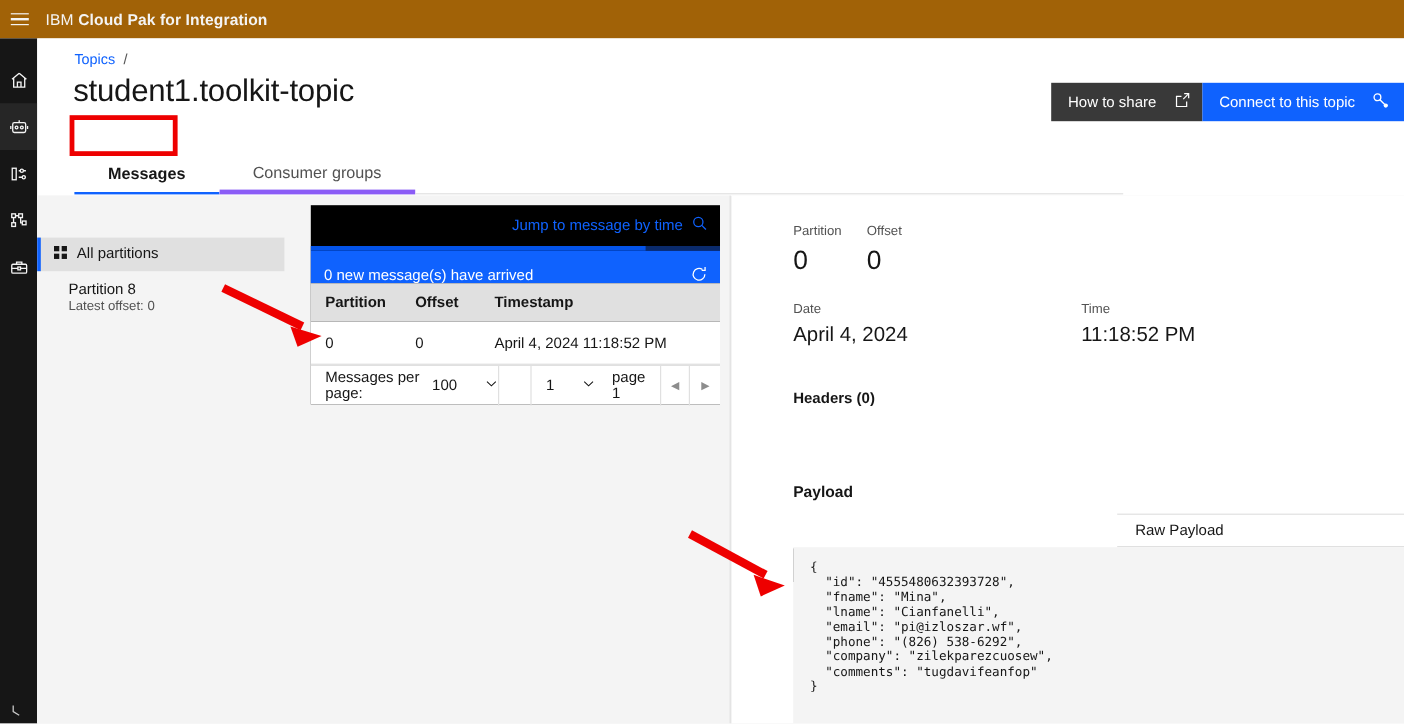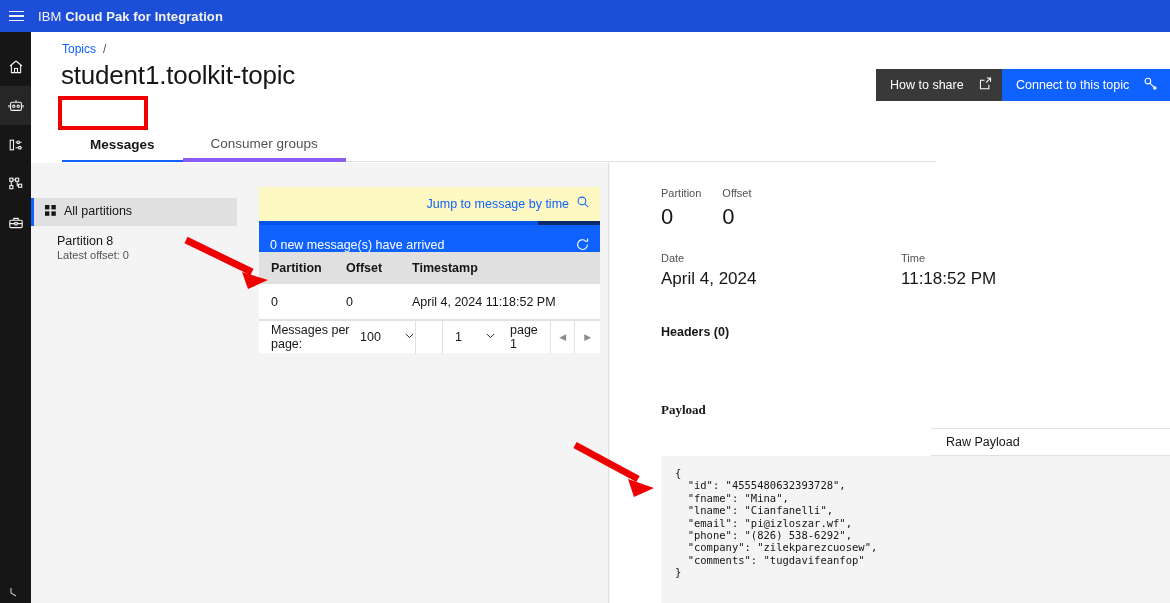--- a/index.html
+++ b/index.html
@@ -6,21 +6,21 @@
   html, body {
     width: 1170px; height: 603px;
     font-family: "Liberation Sans", sans-serif;
     background: #f4f4f4; overflow: hidden;
   }
   #root { position: relative; width: 1170px; height: 603px; }
 
   
   .topbar {
     position: absolute; top: 0; left: 0; width: 1170px; height: 32px;
-    background: #1d4ed8; display: flex; align-items: center;
+    background: #a16207; display: flex; align-items: center;
   }
   .hamburger {
     width: 32px; height: 32px; display: flex; flex-direction: column;
     align-items: center; justify-content: center; gap: 3px; cursor: pointer;
   }
   .hamburger i { display: block; width: 15px; height: 1.5px; background: #f4f4f4; }
   .brand { color: #f4f4f4; font-size: 13px; margin-left: 6px; letter-spacing: .1px; }
   .brand b { font-weight: 700; }
   .brand span.light { font-weight: 400; }
 
@@ -89,21 +89,21 @@
   .part-item.sel { background: #e0e0e0; }
   .part-item.sel::before {
     content: ""; position: absolute; left: 0; top: 0; bottom: 0;
     width: 3px; background: #0f62fe;
   }
   .part-item .icon { margin-right: 7px; vertical-align: -2px; display:inline-block; }
   .part-sub { font-size: 11px; color: #525252; margin-top: 1px; }
 
   
   .msgcard {
-    position: absolute; top: 24px; left: 228px; width: 341px; background: #fef9c3;
+    position: absolute; top: 8px; left: 228px; width: 341px; background: #000000;
   }
   .jump-row {
     height: 34px; display: flex; align-items: center; justify-content: flex-end;
     padding-right: 10px; gap: 7px;
   }
   .jump-link { font-size: 12.5px; color: #0f62fe; cursor: pointer; }
   .banner-top { height: 4px; background: #0353e9; position: relative; }
   .banner-top .seg { position: absolute; right: 0; top: 0; width: 62px; height: 4px; background: #0a2a6b; }
   .banner {
     height: 27px; background: #0f62fe; color: #ffffff; font-size: 12.5px;
@@ -143,21 +143,21 @@
   }
   .lbl-sm { font-size: 11px; color: #525252; }
   .val-lg { font-size: 22px; color: #161616; font-weight: 400; }
   .detail-head { position: absolute; top: 24px; left: 51px; display: flex; gap: 21px; }
   .dcell { display: flex; flex-direction: column; }
   .dcell .val-lg { margin-top: 5px; }
   .detail-dt { position: absolute; top: 89px; left: 51px; width: 480px; display: flex; align-items: center; }
   .detail-dt .dcell { width: 272px; }
   .detail-dt .val-md { font-size: 17px; color: #161616; margin-top: 5px; }
   .headers-lbl { position: absolute; top: 162px; left: 51px; font-size: 12.5px; font-weight: 700; color:#161616;}
-  .payload-lbl { position: absolute; top: 239px; left: 51px; font-size: 13px; font-weight: 700; color:#161616;font-family:Liberation Serif, serif;}
+  .payload-lbl { position: absolute; top: 239px; left: 51px; font-size: 13px; font-weight: 700; color:#161616;}
   .ptabs { position: absolute; top: 265px; left: 51px; width: 561px; display: flex; height: 28px; }
   .ptab {
     height: 28px; display: flex; align-items: center; padding-left: 15px;
     font-size: 12.5px; cursor: pointer;
   }
   .ptab.active { background: #161616; color: #ffffff; width: 270px; margin-top: 29px; }
   .ptab.inactive { background: #ffffff; color: #161616; width: 291px; border: 1px solid #e0e0e0; border-left: none; }
   .payload-box {
     position: absolute; top: 293px; left: 51px; width: 561px; height: 147px;
     background: #f4f4f4; padding: 11px 14px;

